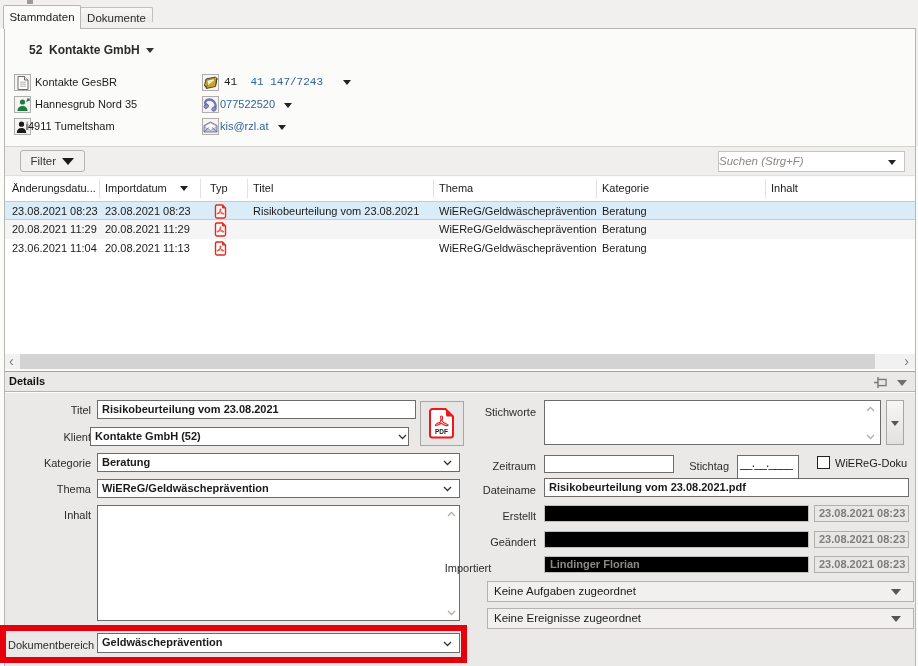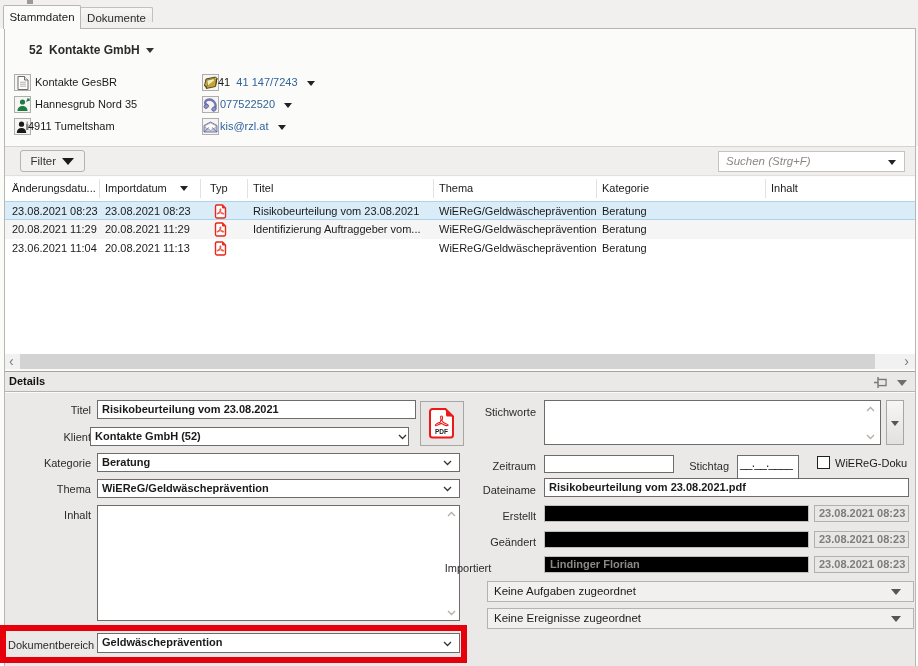--- a/index.html
+++ b/index.html
@@ -15,21 +15,21 @@
 
 #content { left:5px; top:29px; width:910px; height:116px; background:#fbfbfa; }
 #heading { left:29px; top:43px; font-size:12px; font-weight:bold; color:#2b2b2b; }
 .dn { display:inline-block; width:0; height:0; border-left:4px solid transparent; border-right:4px solid transparent; border-top:5px solid #333; vertical-align:middle; }
 .iconbox { width:17px; height:17px; border:1px solid #b0aeac; background:#f6f5f4; display:flex; align-items:center; justify-content:center; }
 .irow { position:absolute; height:17px; line-height:17px; font-size:11px; }
 .blue { color:#31639c; }
 
 #toolbar { left:5px; top:146px; width:910px; height:30px; background:#f0efee; border-top:1px solid #d5d3d0; border-bottom:1px solid #e2e0de; }
 #filterbtn { left:20px; top:150px; width:65px; height:22px; background:#f2f1ef; border:1px solid #b5b2af; border-radius:3px; text-align:center; line-height:20px; font-size:11.5px; color:#333; }
-#searchbox { left:718px; top:151px; width:187px; height:21px; background:#fff; border:1px solid #c5c3c1; font-style:italic; color:#8a8886; font-size:11.5px; line-height:19px; padding-left:7px; }
+#searchbox { left:718px; top:151px; width:187px; height:21px; background:#fff; border:1px solid #c5c3c1; font-style:italic; color:#8a8886; font-size:11.5px; line-height:19px; }
 
 #tablearea { left:5px; top:177px; width:910px; height:177px; background:#fff; }
 .hsep { position:absolute; top:2px; width:1px; height:19px; background:#e2e2e2; }
 .hdr { position:absolute; top:0; height:23px; line-height:23px; font-size:11px; color:#1a1a1a; }
 .trow { position:absolute; width:910px; height:19px; font-size:11px; line-height:19px; }
 .cell { position:absolute; top:0; white-space:nowrap; overflow:hidden; }
 
 #hscroll { left:5px; top:354px; width:910px; height:15px; background:#f1f1f1; }
 #hthumb { left:15px; top:0; width:855px; height:15px; background:#d3d3d3; }
 
@@ -79,21 +79,21 @@
 <div class="abs irow" style="left:28px; top:118px;">4911 Tumeltsham</div>
 
 <div class="abs iconbox" style="left:202px; top:74px;">
     <svg width="15" height="14" viewBox="0 0 15 14">
       <path d="M1.5 9.5L3 3l9.5-2L14 2.5l-1.5 7-9 2.5z" fill="#d8b83e" stroke="#3a3318" stroke-width="0.9"></path>
       <path d="M3.8 4.2l7.5-1.7.9 5.5-7.6 2z" fill="#f4ecc0" stroke="#6a5d2a" stroke-width="0.7"></path>
       <path d="M1.5 9.5l2.1.8 9-2.4 1.4-5.4" fill="none" stroke="#3a3318" stroke-width="0.9"></path>
       <path d="M3.6 10.3l-.3 2.2 9.3-2 .9-8" fill="#c3a52f" stroke="#3a3318" stroke-width="0.8"></path>
     </svg>
   </div>
-<div class="abs irow" style="left:218px; top:74px;">41&nbsp; <span class="blue">41 147/7243</span>&nbsp;&nbsp; <span class="dn" style="border-top-color:#222;"></span></div>
+<div class="abs irow" style="left:224px; top:74px;font-family:Liberation Mono, monospace;">41&nbsp; <span class="blue">41 147/7243</span>&nbsp;&nbsp; <span class="dn" style="border-top-color:#222;"></span></div>
 <div class="abs iconbox" style="left:202px; top:96px;">
     <svg width="15" height="14" viewBox="0 0 15 14">
       <path d="M2.2 5.5C1 4.2 1.8 2.4 3.4 1.7c2.2-1 5.3-.6 7.3 1.2 1.9 1.7 2.6 4.4 1.9 6.6-.5 1.6-2.4 2.3-3.6 1.2z" fill="none" stroke="#565b9e" stroke-width="0.01"></path>
       <path d="M3 6.5C1.6 5.2 2 3 3.8 2.1c2.3-1.1 5.2-.5 7 1.4 1.7 1.8 2.2 4.5 1.2 6.7" fill="none" stroke="#7177b4" stroke-width="2.4" stroke-linecap="round"></path>
       <ellipse cx="3.3" cy="8.3" rx="2.4" ry="2" transform="rotate(-40 3.3 8.3)" fill="#8c91c6" stroke="#4e538e" stroke-width="0.7"></ellipse>
       <ellipse cx="11" cy="11" rx="2.4" ry="2" transform="rotate(-50 11 11)" fill="#8c91c6" stroke="#4e538e" stroke-width="0.7"></ellipse>
     </svg>
   </div>
 <div class="abs irow" style="left:220px; top:96px;"><span class="blue">077522520</span>&nbsp;&nbsp; <span class="dn" style="border-top-color:#222;"></span></div>
 <div class="abs iconbox" style="left:202px; top:118px;">
@@ -138,21 +138,20 @@
     <div class="cell" style="left:597px;">Beratung</div>
   </div>
   <div class="trow" style="top:43px; background:#f5f5f5;">
     <div class="cell" style="left:7px;">20.08.2021 11:29</div>
     <div class="cell" style="left:100px;">20.08.2021 11:29</div>
     <svg class="cell" style="left:209px; top:2px;" width="13" height="15" viewBox="0 0 13 15">
         <path d="M2.5 1h6L11.5 4v8.5a1.5 1.5 0 0 1-1.5 1.5H3a1.5 1.5 0 0 1-1.5-1.5V2.5A1.5 1.5 0 0 1 2.5 1z" fill="#fff" stroke="#e82718" stroke-width="1.4"></path>
         <path d="M8 1l3.5 3.5H9A1 1 0 0 1 8 3.5z" fill="#e82718"></path>
         <path d="M6.3 4.8c.8 0 .6 1.5.2 2.5.5 1 1.4 1.6 2.4 1.8 1.3.3 1.2 1.1-.1.9-.9-.2-1.7-.6-2.4-1.2-.8.2-1.6.5-2.2.9-1 .7-1.5.1-.6-.6.5-.4 1.3-.8 2.1-1 .4-.9.5-1.8.3-2.6-.2-.5 0-.7.3-.7z" fill="none" stroke="#e82718" stroke-width="0.9"></path>
       </svg>
-    <div class="cell" style="left:248px;">Identifizierung Auftraggeber vom...</div>
     <div class="cell" style="left:434px;">WiEReG/Geldwäscheprävention</div>
     <div class="cell" style="left:597px;">Beratung</div>
   </div>
   <div class="trow" style="top:62px; background:#fff;">
     <div class="cell" style="left:7px;">23.06.2021 11:04</div>
     <div class="cell" style="left:100px;">20.08.2021 11:13</div>
     <svg class="cell" style="left:209px; top:2px;" width="13" height="15" viewBox="0 0 13 15">
         <path d="M2.5 1h6L11.5 4v8.5a1.5 1.5 0 0 1-1.5 1.5H3a1.5 1.5 0 0 1-1.5-1.5V2.5A1.5 1.5 0 0 1 2.5 1z" fill="#fff" stroke="#e82718" stroke-width="1.4"></path>
         <path d="M8 1l3.5 3.5H9A1 1 0 0 1 8 3.5z" fill="#e82718"></path>
         <path d="M6.3 4.8c.8 0 .6 1.5.2 2.5.5 1 1.4 1.6 2.4 1.8 1.3.3 1.2 1.1-.1.9-.9-.2-1.7-.6-2.4-1.2-.8.2-1.6.5-2.2.9-1 .7-1.5.1-.6-.6.5-.4 1.3-.8 2.1-1 .4-.9.5-1.8.3-2.6-.2-.5 0-.7.3-.7z" fill="none" stroke="#e82718" stroke-width="0.9"></path>

